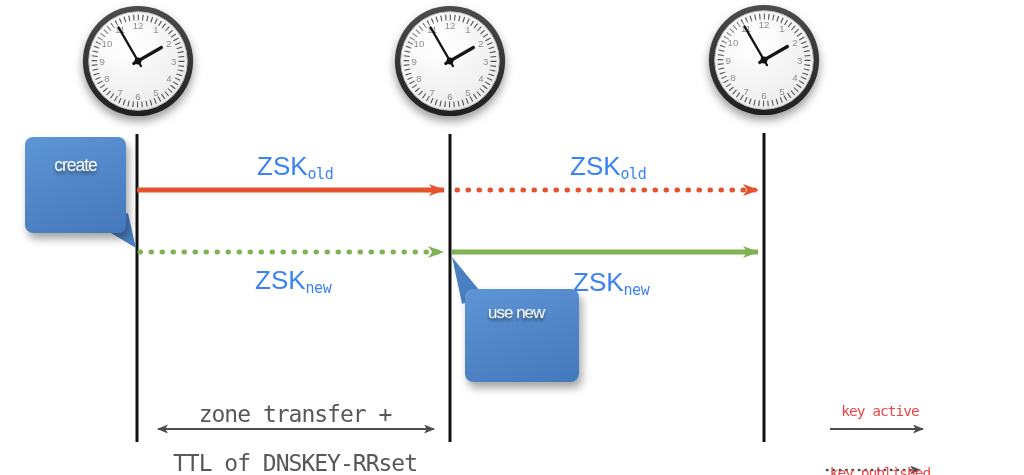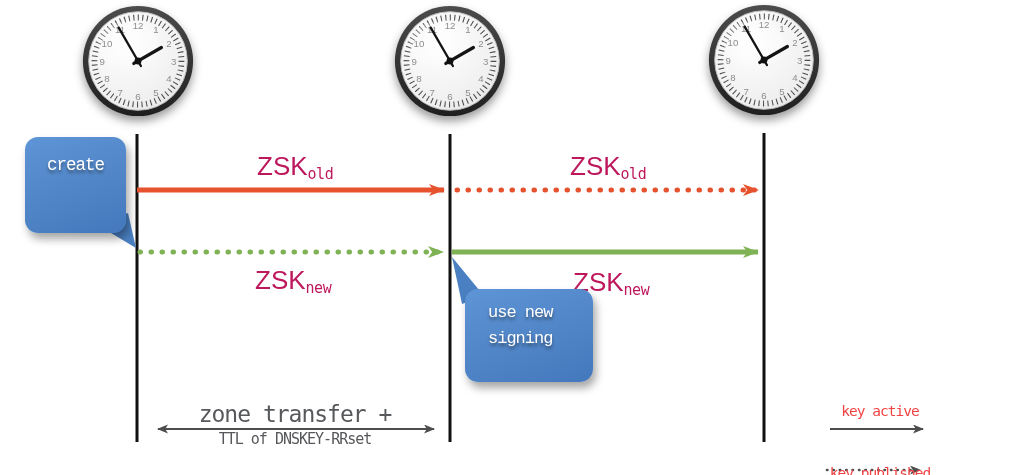--- a/index.html
+++ b/index.html
@@ -6,42 +6,42 @@
   .stage{position:relative;width:1024px;height:475px;background:#fff;overflow:hidden;
          font-family:"Liberation Sans",sans-serif;}
   
   .clock{position:absolute;width:116px;height:116px;filter:drop-shadow(0 5px 5px rgba(0,0,0,.40));}
   .clock-defs{position:absolute;width:0;height:0;}
   #clock-sym .nums text{font:10px "Liberation Sans",sans-serif;fill:#8d8d8d;
         text-anchor:middle;dominant-baseline:central;}
   
   .layer{position:absolute;left:0;top:0;z-index:2;}
   
-  .bubble{position:absolute;z-index:3;border-radius:13px;
+  .bubble{position:absolute;z-index:3;border-radius:8px;
           background:linear-gradient(160deg,#5e95d6 0%,#4478bc 100%);
           box-shadow:3px 6px 9px rgba(0,0,0,.35);
-          color:#fff;font-family:Liberation Mono, monospace;letter-spacing:-1px;
+          color:#fff;font-family:Liberation Sans, sans-serif;letter-spacing:-1px;
           text-shadow:0 3px 3px rgba(30,30,30,.5);}
   .bubble-create{left:25px;top:137px;width:101px;height:96px;
           font-size:17.5px;line-height:27px;text-align:center;padding-top:15px;box-sizing:border-box;}
-  .bubble-use{left:465px;top:289px;width:128px;height:93px;
+  .bubble-use{left:465px;top:289px;width:114px;height:93px;
           font-size:17px;line-height:26px;text-align:left;padding:11px 0 0 23px;box-sizing:border-box;}
   
-  .zsk{position:absolute;z-index:2;color:#be185d;white-space:nowrap;}
+  .zsk{position:absolute;z-index:2;color:#3b82f6;white-space:nowrap;}
   .zb{font:26px "Liberation Sans",sans-serif;}
   .zs{font:15px "DejaVu Sans Mono",monospace;position:relative;top:4px;letter-spacing:-0.5px;}
   .zsk-old-1{left:257px;top:151px;}
   .zsk-old-2{left:570px;top:151px;}
   .zsk-new-1{left:255px;top:265px;}
   .zsk-new-2{left:573px;top:267px;}
   
   .annot{position:absolute;left:139px;width:312px;text-align:center;z-index:2;
          color:#57585b;font-family:"DejaVu Sans Mono",monospace;letter-spacing:-1px;}
   .annot-1{top:401px;font-size:23px;}
-  .annot-2{top:430px;font-size:15px;}
+  .annot-2{top:450px;font-size:23px;}
   
   .legend-label{position:absolute;left:800px;width:160px;text-align:center;z-index:2;
          color:#ef4444;font-family:"DejaVu Sans Mono",monospace;font-size:14.5px;letter-spacing:-1px;}
   .legend-active{top:403px;}
   .legend-published{top:425px;margin-top:40px;}
 </style>
 </head>
 <body>
 
 <div class="stage">
@@ -125,21 +125,20 @@
 
     <line x1="830" y1="429" x2="923" y2="429" stroke="#4d4d4d" stroke-width="2.2" marker-end="url(#ah-gray)"></line>
     <line x1="827" y1="470" x2="920" y2="470" stroke="#4d4d4d" stroke-width="2.6" stroke-linecap="round" stroke-dasharray="0.4 6" marker-end="url(#ah-gray)"></line>
   </svg>
 
   <div class="bubble bubble-create">
     <div>create</div>
   </div>
   <div class="bubble bubble-use">
     <div>use new</div>
-    <div>signing</div>
   </div>
 
   <div class="zsk zsk-old-1">
     <span class="zb">ZSK</span><span class="zs">old</span>
   </div>
   <div class="zsk zsk-old-2">
     <span class="zb">ZSK</span><span class="zs">old</span>
   </div>
   <div class="zsk zsk-new-1">
     <span class="zb">ZSK</span><span class="zs">new</span>

